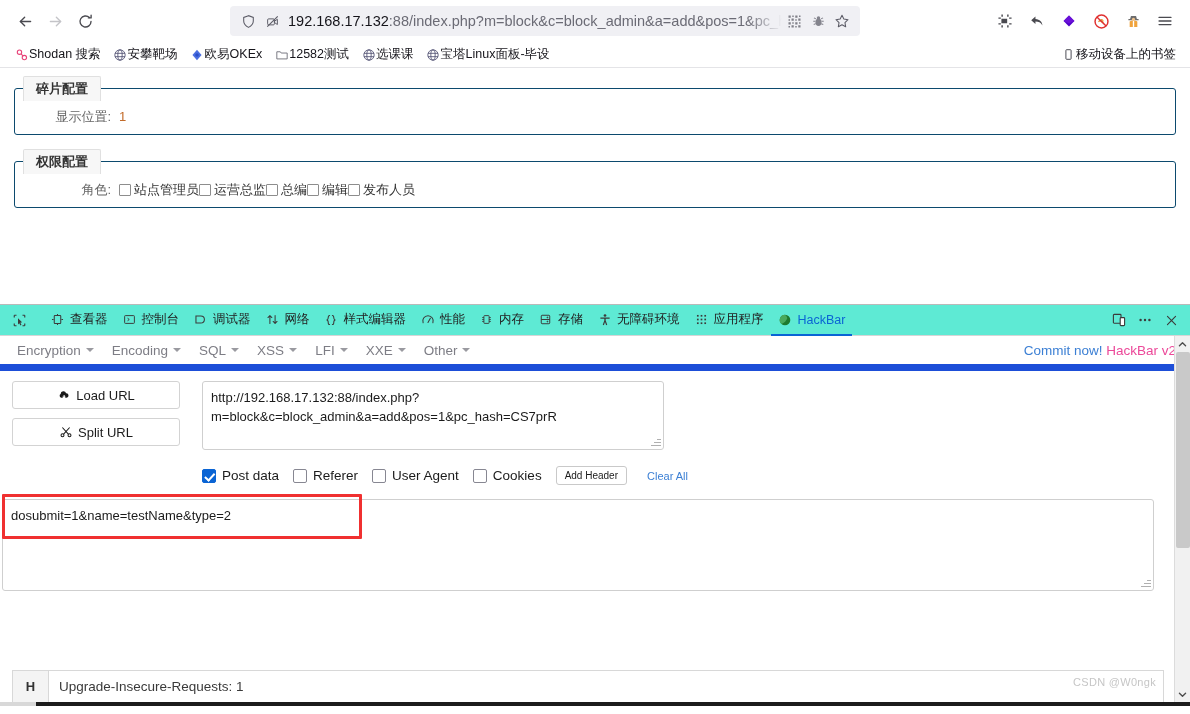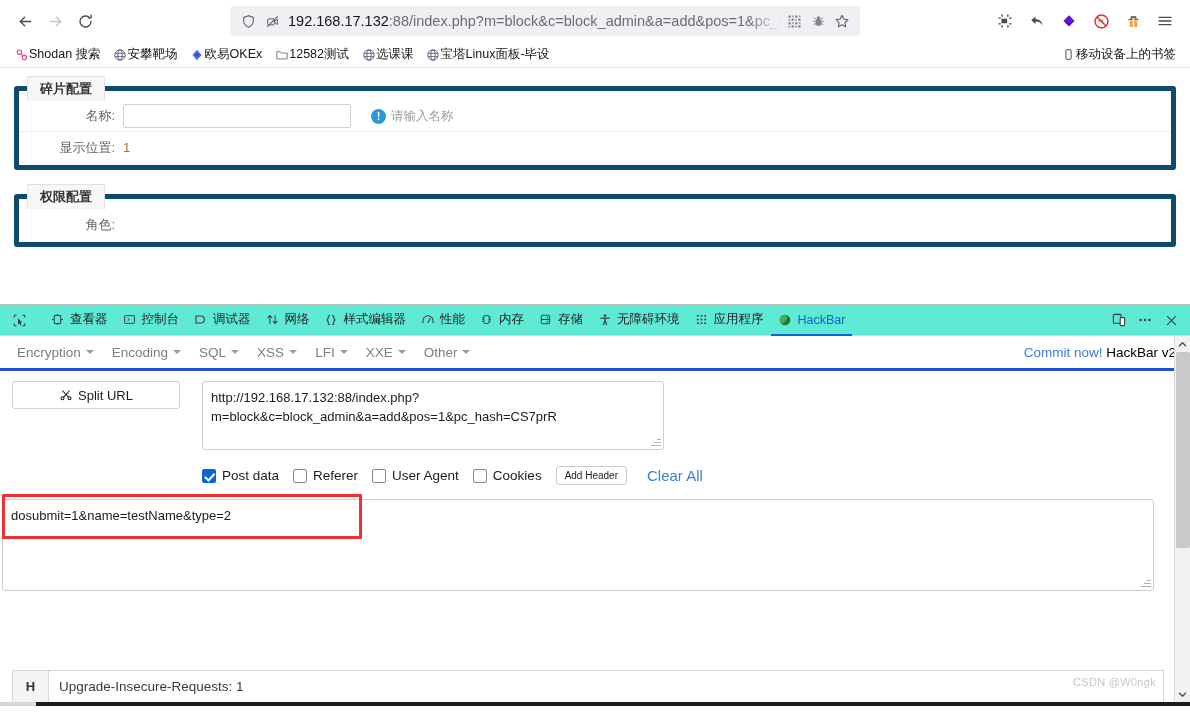--- a/index.html
+++ b/index.html
@@ -101,21 +101,21 @@
   .bm-spacer { flex: 1 1 auto; }
 
   
   #page-content {
     height: 236px;
     background: #ffffff;
     padding: 8px 14px 0 14px;
     overflow: hidden;
   }
   fieldset.panel {
-    border: 5px solid #0c4a6e;
+    border: 1px solid #0c4a6e;
     border-radius: 3px;
     margin: 0 0 14px 0;
     padding: 0 0 2px 0;
   }
   fieldset.panel legend {
     margin-left: 8px;
     padding: 3px 12px;
     font-size: 13px;
     font-weight: bold;
     color: #333;
@@ -260,21 +260,21 @@
     display: flex;
     flex-direction: column;
     position: relative;
     overflow: hidden;
     background: #fff;
   }
   #hb-menu {
     height: 35px;
     display: flex;
     align-items: center;
-    border-bottom: 3px solid #1d4ed8;
+    border-bottom: 7px solid #1d4ed8;
     padding-left: 8px;
     background: #fff;
   }
   .hb-menu-item {
     font-size: 13.5px;
     color: #7d7d85;
     padding: 4px 9px;
     display: flex; align-items: center; gap: 5px;
   }
   .caret {
@@ -283,21 +283,21 @@
     border-right: 4px solid transparent;
     border-top: 4px solid #9a9aa0;
     display: inline-block;
   }
   .hb-menu-spacer { flex: 1 1 auto; }
   #commit-now {
     font-size: 13.5px;
     color: #3b7fd4;
     padding-right: 14px;
   }
-  #commit-now .v2 { color: #000000; margin-top: 30px; }
+  #commit-now .v2 { color: #ec4899; margin-top: 30px; }
 
   #hb-body {
     flex: 1 1 auto;
     padding: 10px 14px 0 12px;
     position: relative;
     overflow: hidden;
   }
   #hb-top { display: flex; align-items: flex-start; gap: 22px; }
   #hb-buttons { display: flex; flex-direction: column; gap: 9px; width: 168px; flex: 0 0 auto; }
   .hb-btn {
@@ -371,21 +371,21 @@
     transform: rotate(42deg);
   }
   #add-header-btn {
     border: 1px solid #c9c9c9;
     border-radius: 3px;
     background: #fff;
     font-size: 10px;
     padding: 3px 8px;
     color: #1b1b1b;
   }
-  #clear-all-link { color: #3b7fd4; font-size: 15px; margin-left: 6px; }
+  #clear-all-link { color: #3b7fd4; font-size: 11px; margin-left: 6px; }
 
   #post-area-wrap {
     margin-top: 14px;
     position: relative;
     margin-left: -10px;
     width: 1152px;
   }
   #post-textarea {
     height: 92px;
     width: 100%;
@@ -660,45 +660,57 @@
       <span>移动设备上的书签</span>
     </div>
   </div>
 </div>
 
 <div id="page-content">
 
   <fieldset class="panel">
     <legend>碎片配置</legend>
 
-    <div class="frow">
-      <div class="flabel">名称:</div>
-      <div class="fval">
-        <input class="txt" type="text" value="" style="">
-        <span class="tip">
-          <span class="tip-ico">!</span>
-          <span>请输入名称</span>
-        </span>
-      </div>
-    </div>
 
     <div class="frow">
       <div class="flabel">显示位置:</div>
       <div class="fval">
         <span class="numval">1</span>
       </div>
     </div>
 
   </fieldset>
 
   <fieldset class="panel">
     <legend>权限配置</legend>
 
     <div class="frow">
       <div class="flabel">角色:</div>
+      <div class="fval">
+        <span class="cb-opt">
+          <span class="cbx"></span>
+          <span>站点管理员</span>
+        </span>
+        <span class="cb-opt">
+          <span class="cbx"></span>
+          <span>运营总监</span>
+        </span>
+        <span class="cb-opt">
+          <span class="cbx"></span>
+          <span>总编</span>
+        </span>
+        <span class="cb-opt">
+          <span class="cbx"></span>
+          <span>编辑</span>
+        </span>
+        <span class="cb-opt">
+          <span class="cbx"></span>
+          <span>发布人员</span>
+        </span>
+      </div>
     </div>
   </fieldset>
 </div>
 
 <div id="devtools">
 
   <div id="dt-tabbar">
     <div class="dt-pickers">
       <div class="dt-iconbtn">
         <svg width="15" height="15" viewBox="0 0 20 20" fill="none" stroke="currentColor" stroke-width="1.5">
@@ -889,20 +901,29 @@
         <span>Commit now!</span>
         <span class="v2">HackBar v2</span>
       </div>
     </div>
 
     <div id="hb-body">
 
       <div id="hb-top">
 
         <div id="hb-buttons">
+          <div class="hb-btn">
+            <span class="bico">
+              <svg width="14" height="14" viewBox="0 0 20 20" fill="#1b1b1b">
+                  <path d="M5.2 8.4a4 4 0 0 1 7.8-1 3.2 3.2 0 0 1 .5 6.4H5.8a3 3 0 0 1-.6-5.4z"></path>
+                  <path d="M9.2 10.4h2v2.2h1.6L10 15.8l-2.8-3.2h2z" fill="#fff"></path>
+                </svg>
+            </span>
+            <span>Load URL</span>
+          </div>
 
           <div class="hb-btn">
             <span class="bico">
               <svg width="14" height="14" viewBox="0 0 20 20" fill="none" stroke="#1b1b1b" stroke-width="1.5">
                   <circle cx="5" cy="14.6" r="2.1"></circle>
                   <circle cx="15" cy="14.6" r="2.1"></circle>
                   <path d="M6.6 13.1 15.2 3.6M13.4 13.1 4.8 3.6"></path>
                 </svg>
             </span>
             <span>Split URL</span>

